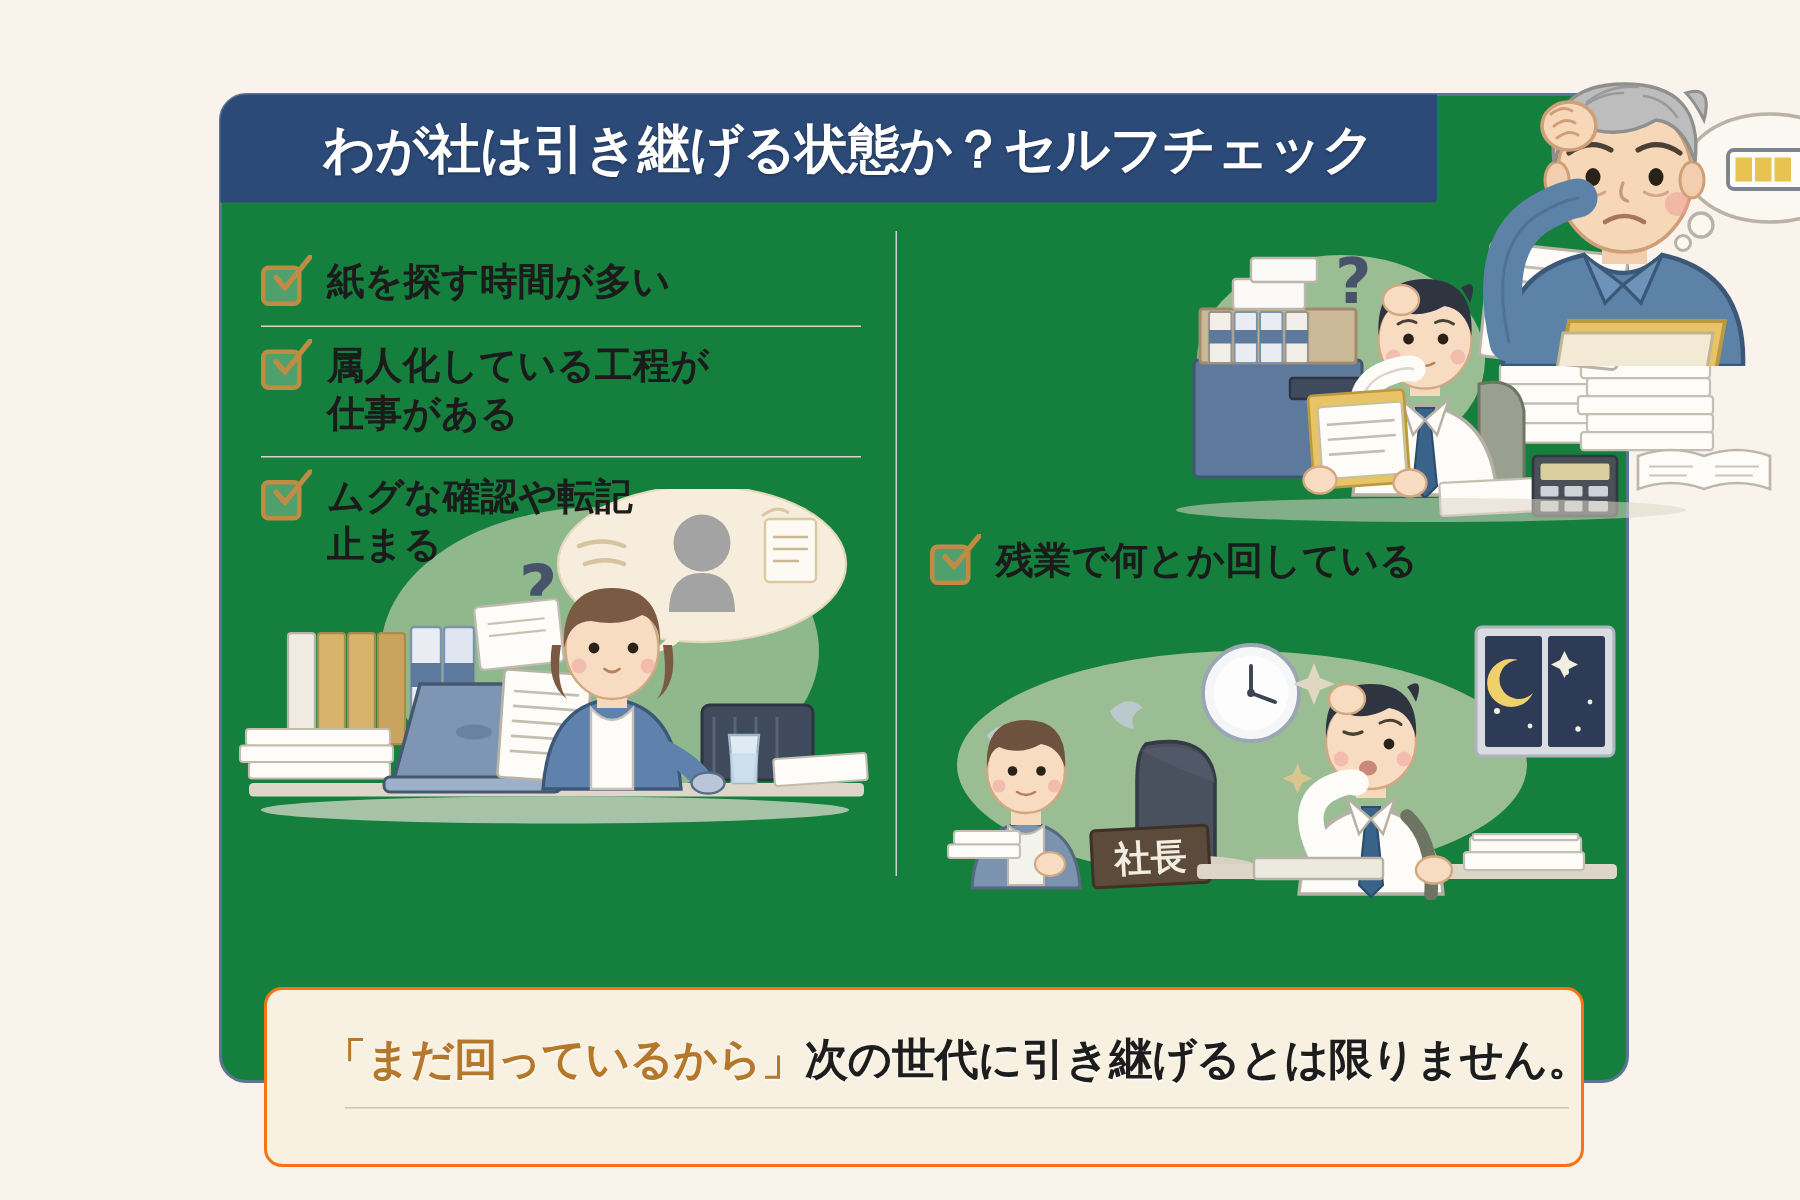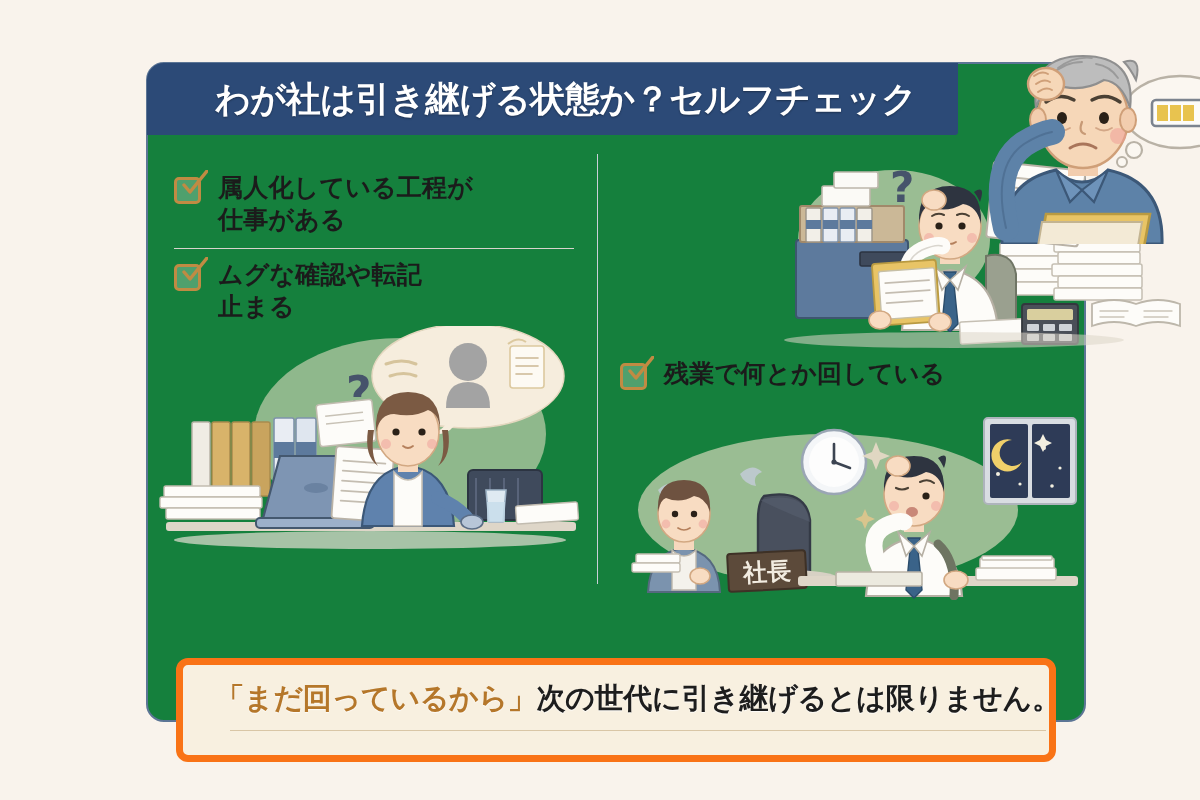--- a/index.html
+++ b/index.html
@@ -142,23 +142,23 @@
   #illus-woman     { left: 2px;   top: 190px; width: 440px; height: 240px; z-index: 1; }
   #illus-overtime  { left: 10px;  top: 268px; width: 470px; height: 196px; z-index: 1; }
   #illus-oldman    { left: 836px; top: -28px; width: 256px; height: 208px; z-index: 6; }
 
   
   .banner {
     position: absolute;
     left: 28px;
     top: 522px;
     width: 880px;
-    height: 104px;
+    height: 120px;
     background: #f8f0e0;
-    border: 7px solid #f97316;
+    border: 2px solid #f97316;
     border-radius: 12px;
     z-index: 7;
     display: flex;
     flex-direction: column;
     align-items: center;
     justify-content: center;
     padding-left: 44px;
   }
   .banner-head {
     font-size: 29px;
@@ -296,20 +296,31 @@
           <rect x="337" y="176" width="18" height="20" fill="#c6dcea" opacity="0.8"></rect>
 
           <g fill="#fdfcf9" stroke="#c2bcb0" stroke-width="1.4">
             <rect x="366" y="178" width="62" height="18" rx="2" transform="rotate(-4 397 187)"></rect>
           </g>
         </svg>
       </div>
 
       <div class="check-list">
 
+        <div class="check-row">
+          <span class="chk">
+            <span class="box"></span>
+            <span class="tick">
+              <svg viewBox="0 0 30 30" width="30" height="30">
+                <path d="M6 15 L12 22 L29 1" fill="none" stroke="#c08b43" stroke-width="3.4" stroke-linecap="round" stroke-linejoin="round"></path>
+              </svg>
+            </span>
+          </span>
+          <span class="check-label">紙を探す時間が多い</span>
+        </div>
 
         <div class="check-row">
           <span class="chk">
             <span class="box"></span>
             <span class="tick">
               <svg viewBox="0 0 30 30" width="30" height="30">
                 <path d="M6 15 L12 22 L29 1" fill="none" stroke="#c08b43" stroke-width="3.4" stroke-linecap="round" stroke-linejoin="round"></path>
               </svg>
             </span>
           </span>

